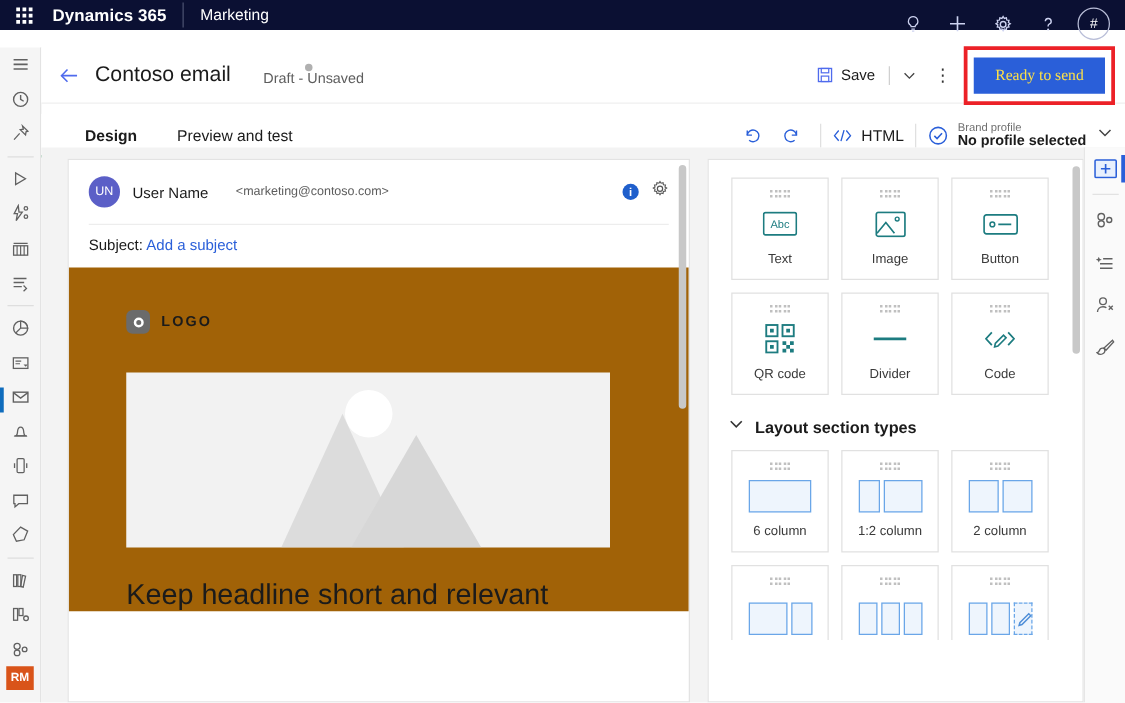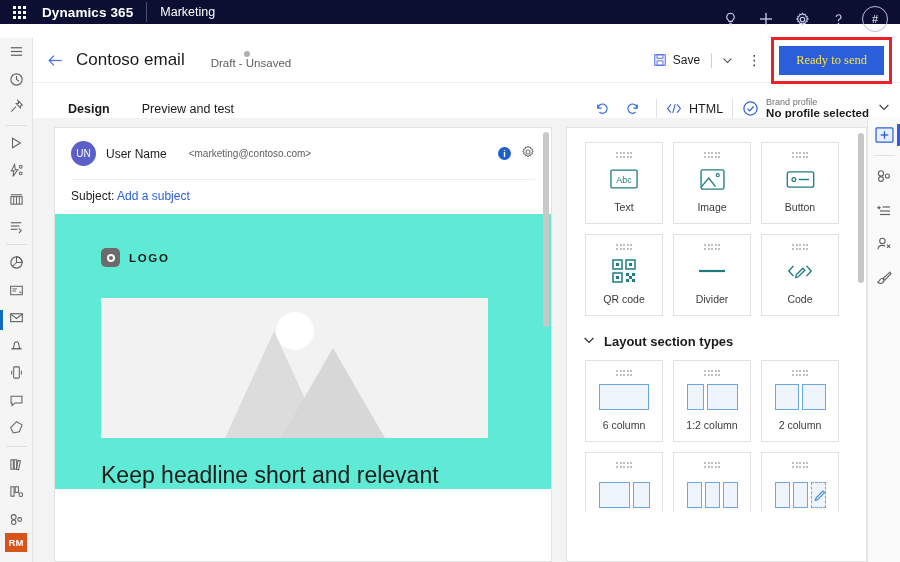--- a/index.html
+++ b/index.html
@@ -187,21 +187,21 @@
   .info-badge {
     width: 13px; height: 13px; border-radius: 50%; background: #1f5fcc;
     color: #fff; font-size: 9px; font-weight: bold; display: flex;
     align-items: center; justify-content: center; cursor: pointer;
   }
   .mail-subject-row {
     border-top: 1px solid #ededed; padding: 9px 0 11px 0; font-size: 12px;
     color: #1b1b1b;
   }
   .subj-link { color: #2a5fd9; cursor: pointer; }
-  .mail-body { background: #5eead4; padding: 0 16px; }
+  .mail-body { background: #a16207; padding: 0 16px; }
   .logo-row { display: flex; align-items: center; padding: 34px 0 0 30px; }
   .logo-mark {
     width: 19px; height: 19px; border-radius: 5px; background: #6b6b6b;
     display: flex; align-items: center; justify-content: center;
   }
   .logo-mark i {
     width: 8px; height: 8px; border-radius: 50%; border: 2px solid #ffffff;
     display: block;
   }
   .logo-text {

